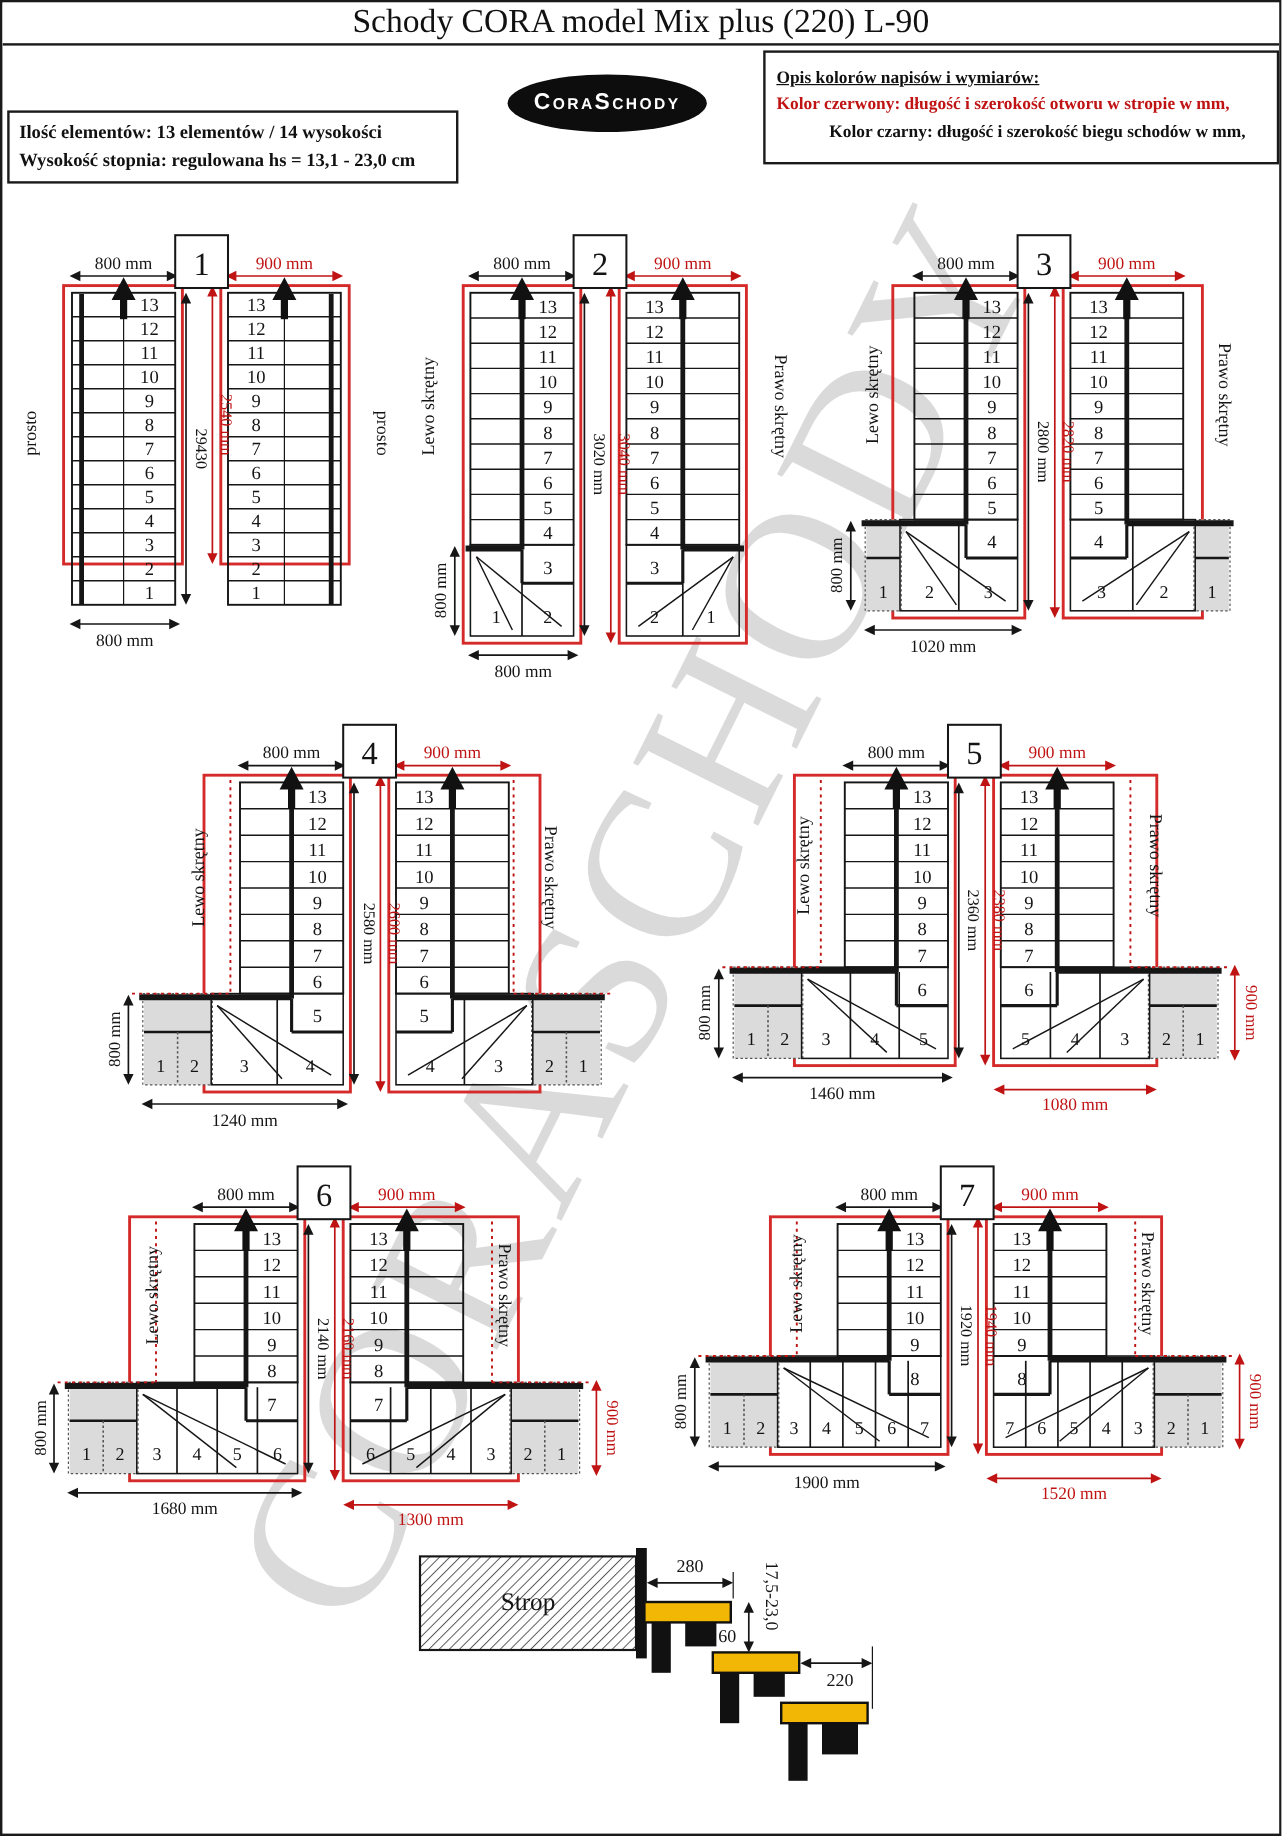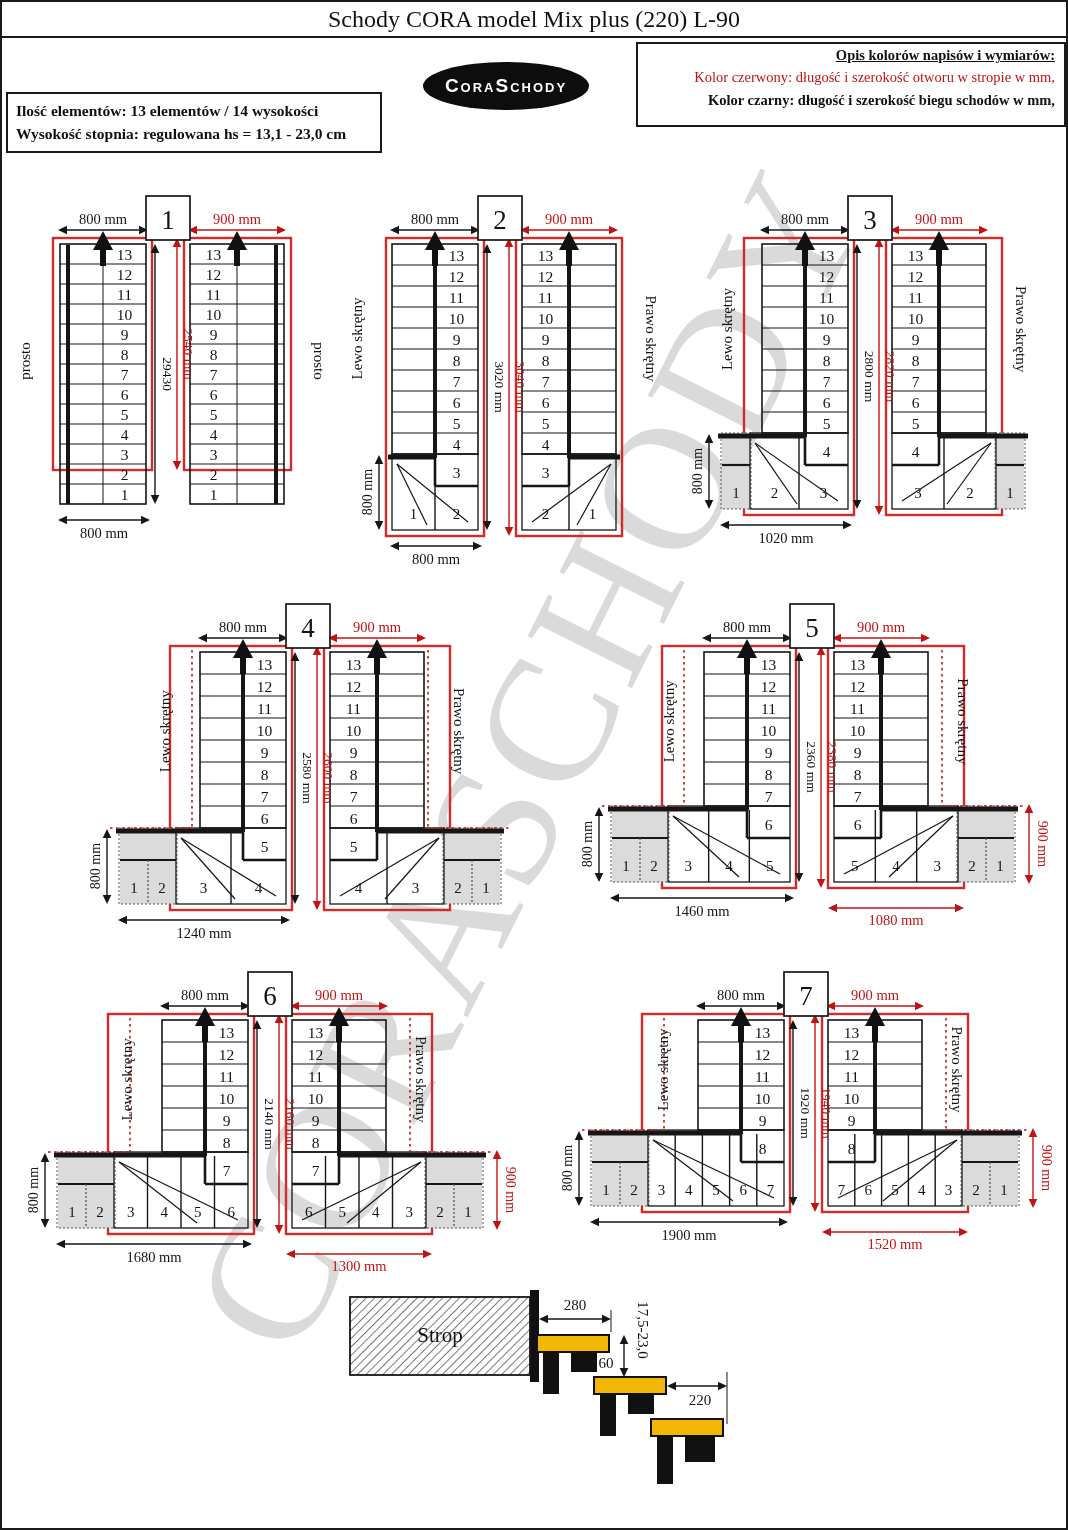--- a/index.html
+++ b/index.html
@@ -1,33 +1,33 @@
 <!DOCTYPE html>
 <html><head>
 <meta charset="utf-8">
 <style>
   html,body{margin:0;padding:0;background:#fff;}
   .page{position:relative;width:1064px;height:1526px;border:2px solid #1a1a1a;background:#fff;
         font-family:"Liberation Serif","DejaVu Serif",serif;overflow:hidden;}
   .titlebar{position:absolute;left:0;top:0;width:100%;height:34px;border-bottom:2px solid #1a1a1a;
             display:flex;align-items:center;justify-content:center;z-index:3;background:#fff;}
-  .titlebar span{font-size:24px;color:#111;font-family:Liberation Serif, serif;}
+  .titlebar span{font-size:28px;color:#111;font-family:Liberation Serif, serif;}
   .infobox{position:absolute;left:4px;top:42px;width:356px;border:2px solid #1a1a1a;background:#fff;
            padding:5px 8px;z-index:3;margin-top:48px;}
   .infobox div{font-size:15.5px;font-weight:700;color:#111;line-height:1.5;white-space:nowrap;}
   .logo{position:absolute;left:421px;top:60px;width:166px;height:48px;background:#0d0d0d;border-radius:50%;
         display:flex;align-items:center;justify-content:center;z-index:3;}
   .logo span{color:#fff;font-variant:small-caps;font-weight:700;font-size:19px;letter-spacing:2px;
              font-family:"Liberation Sans","DejaVu Sans",sans-serif;}
   .legend{position:absolute;left:634px;top:40px;width:408px;border:2px solid #1a1a1a;background:#fff;
-          padding:0 9px 14px 9px;z-index:3;text-align:right;}
+          padding:10px 9px 14px 9px;z-index:3;}
   .legend div{font-size:14.5px;line-height:1.55;white-space:nowrap;}
   .lg-title{font-weight:700;text-decoration:underline;color:#111;}
-  .lg-red{color:#c01414;font-weight:400;}
-  .lg-black{color:#111;font-weight:700;}
+  .lg-red{color:#c01414;font-weight:700;}
+  .lg-black{color:#111;font-weight:700;margin-left:44px;}
   .watermark{position:absolute;left:527px;top:758px;transform:translate(-50%,-50%) rotate(-63.5deg);
              font-size:178px;letter-spacing:6px;color:#d2d2d2;opacity:.8;white-space:nowrap;z-index:1;
              font-family:"Liberation Serif","DejaVu Serif",serif;pointer-events:none;}
   svg text{font-family:"Liberation Serif","DejaVu Serif",serif;}
 </style>
 </head>
 <body>
 
 <div class="page">
   <div class="titlebar">

